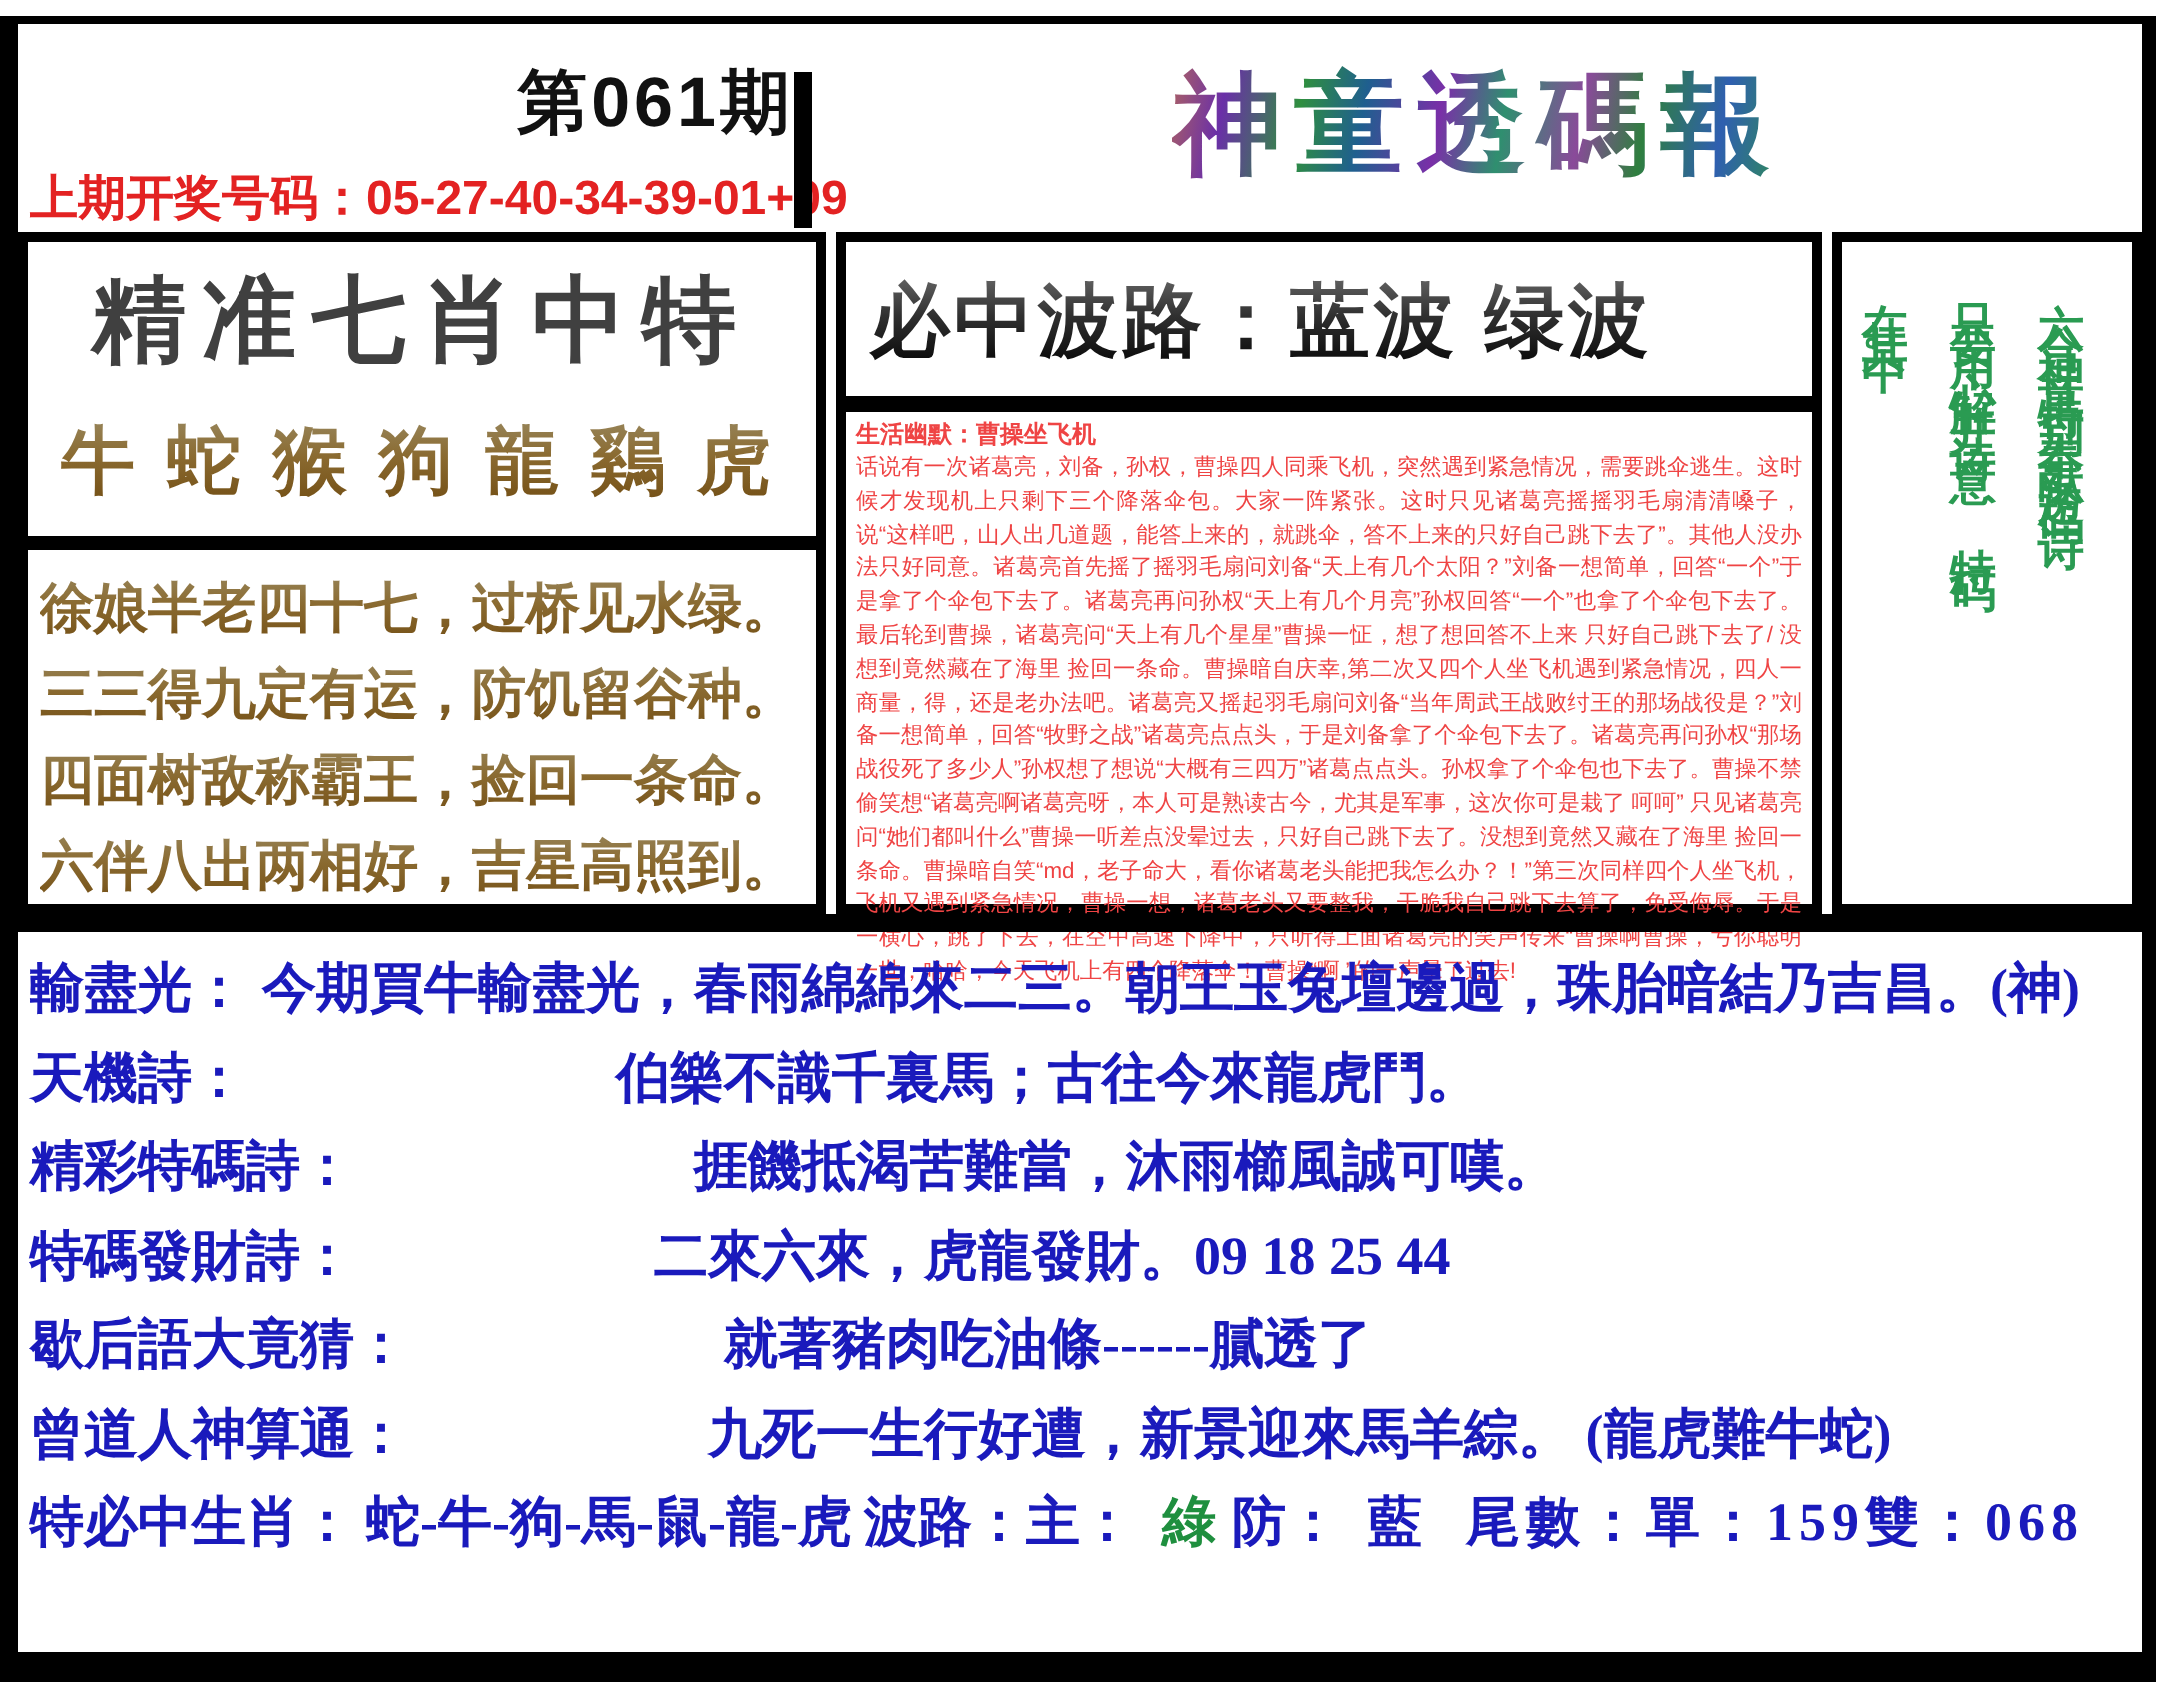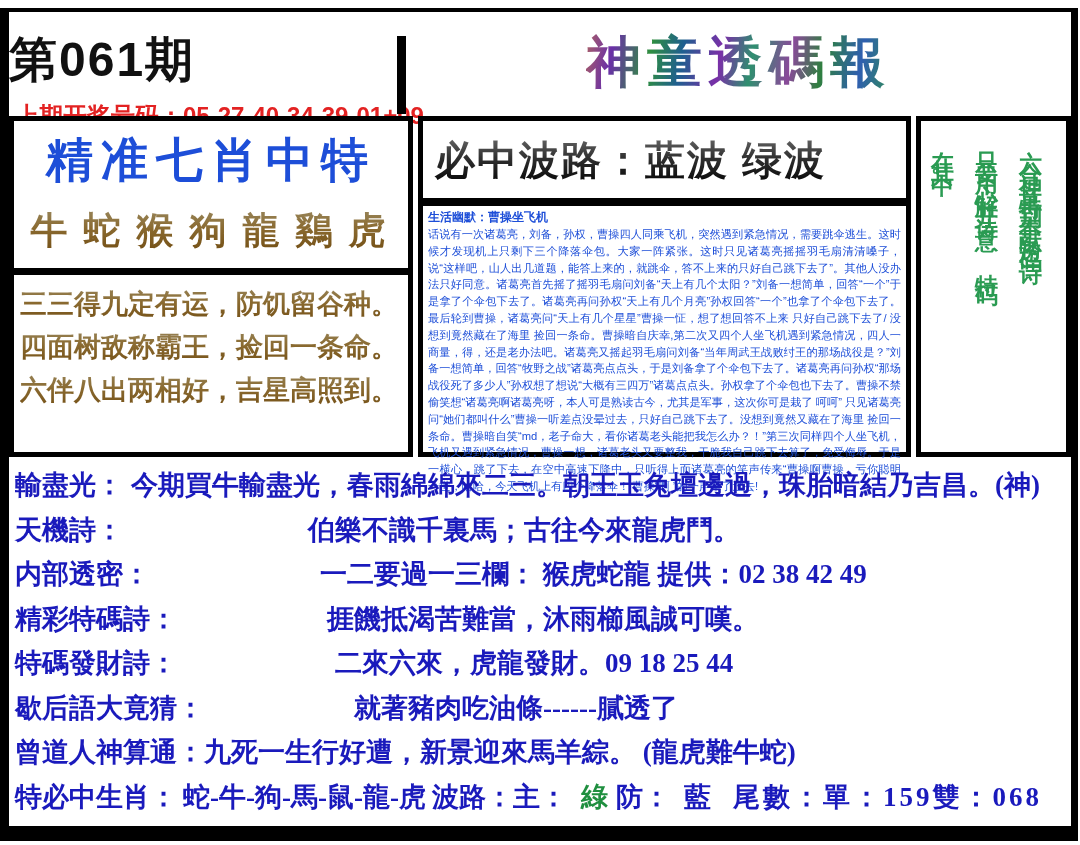--- a/index.html
+++ b/index.html
@@ -6,56 +6,56 @@
   html,body { width:1080px; height:845px; background:#ffffff; overflow:hidden;
               font-family:"Liberation Sans", sans-serif; }
   .page { position:absolute; top:8px; left:0; width:1078px; height:833px;
           border-top:4px solid #000; border-left:9px solid #000;
           border-right:7px solid #000; border-bottom:15px solid #000;
           background:#fff; display:flex; flex-direction:column; }
 
   
   .header-row { height:104px; display:flex; align-items:stretch; }
   .header-left { width:388px; }
-  .issue-no { text-align:left; font-size:48px; font-weight:bold; color:#111;
+  .issue-no { text-align:right; font-size:35px; font-weight:bold; color:#111;
               margin-top:16px; letter-spacing:2px; }
   .last-draw { color:#e32222; font-size:24px; font-weight:bold; margin:8px 0 0 6px;
                white-space:nowrap; }
   .header-divider { width:9px; background:#000; height:78px; margin-top:24px; }
   .masthead { flex:1; text-align:center; }
   .rainbow-title { display:inline-block; font-size:55px; font-weight:900; line-height:100px;
     letter-spacing:6px; font-family:"Liberation Sans", sans-serif;
     background:linear-gradient(100deg,#b5685a 0%,#6a2fa8 10%,#2f8f3f 22%,#1f5f8f 32%,
       #7a2fa8 44%,#2f8f6f 54%,#8a4a9a 66%,#2f7f3f 76%,#2f5fb0 88%,#2f8f4f 100%);
     -webkit-background-clip:text; background-clip:text; color:transparent; }
 
   
   .boxes-row { height:341px; display:flex; }
   .box { border:5px solid #000; background:#fff; }
   .left-box  { width:404px; margin-right:5px; }
   .mid-box   { width:493px; margin-right:5px; }
   .right-box { flex:1; }
 
-  .lb-head { text-align:center; font-size:47px; font-weight:bold; color:#1d4ed8;
+  .lb-head { text-align:center; font-size:47px; font-weight:bold; color:#404040;
              font-family:"Liberation Serif", serif; margin-top:8px; letter-spacing:8px;
              white-space:nowrap; }
   .brown-grad { background:linear-gradient(180deg,#9a8a62 0%,#8a6a30 45%,#6f4a10 100%);
                 -webkit-background-clip:text; background-clip:text; color:transparent;font-family:Liberation Serif, serif; }
   .lb-zodiac { text-align:center; font-size:37px; font-weight:bold; letter-spacing:16px;
                margin-top:14px; white-space:nowrap; padding-left:10px; }
   .lb-divider { height:7px; background:#000; margin-top:12px; }
   .lb-poems { padding:8px 4px 0 6px; }
   .poem-line { font-size:27px; font-weight:bold; line-height:43px; white-space:nowrap; }
 
   .mb-head { font-size:40px; font-weight:900; padding:12px 0 0 12px; letter-spacing:2px;
              white-space:nowrap;
              background:linear-gradient(180deg,#909090 0%,#303030 55%,#000 100%);
              -webkit-background-clip:text; background-clip:text; color:transparent; }
   .mb-divider { height:8px; background:#000; margin-top:10px; }
-  .mb-story { padding:3px 5px 0 5px; color:#1d4ed8; }
+  .mb-story { padding:3px 5px 0 5px; color:#ef4444; }
   .story-title { font-size:12px; font-weight:bold; line-height:17px; }
   .story-body { font-size:11.2px; line-height:16.8px; text-align:justify; font-weight:500; }
 
   .rb-vertical { writing-mode:vertical-rl; height:100%; padding:12px 8px 0 0;
                  color:#2a9b52; font-weight:bold; font-size:23px; }
   .rb-col { line-height:44px; letter-spacing:11px; }
 
   
   .thick-bar { height:9px; background:#000; }
 
@@ -94,20 +94,21 @@
     </div>
   </div>
 
   <div class="boxes-row">
 
     <div class="box left-box">
       <div class="lb-head">精准七肖中特</div>
       <div class="lb-zodiac brown-grad">牛蛇猴狗龍鷄虎</div>
       <div class="lb-divider"></div>
       <div class="lb-poems">
+        <div class="poem-line brown-grad">徐娘半老四十七，过桥见水绿。</div>
         <div class="poem-line brown-grad">三三得九定有运，防饥留谷种。</div>
         <div class="poem-line brown-grad">四面树敌称霸王，捡回一条命。</div>
         <div class="poem-line brown-grad">六伴八出两相好，吉星高照到。</div>
       </div>
     </div>
 
     <div class="box mid-box">
       <div class="mb-head">必中波路：蓝波 绿波</div>
       <div class="mb-divider"></div>
       <div class="mb-story">
@@ -124,21 +125,20 @@
       </div>
     </div>
 
   </div>
 
   <div class="thick-bar"></div>
 
   <div class="bottom">
     <div class="tip-row"><span class="tip-label">輸盡光：</span><span class="tip-content">今期買牛輸盡光，春雨綿綿來二三。朝王玉兔壇邊過，珠胎暗結乃吉昌。(神)</span></div>
     <div class="tip-row"><span class="tip-label">天機詩：</span><span class="tip-content">伯樂不識千裏馬；古往今來龍虎鬥。</span></div>
-    <div class="tip-row"><span class="tip-label">内部透密：</span><span class="tip-content">一二要過一三欄： 猴虎蛇龍 提供：02 38 42 49</span></div>
     <div class="tip-row"><span class="tip-label">精彩特碼詩：</span><span class="tip-content">捱饑抵渴苦難當，沐雨櫛風誠可嘆。</span></div>
     <div class="tip-row"><span class="tip-label">特碼發財詩：</span><span class="tip-content">二來六來，虎龍發財。09 18 25 44</span></div>
     <div class="tip-row"><span class="tip-label">歇后語大竟猜：</span><span class="tip-content">就著豬肉吃油條------膩透了</span></div>
     <div class="tip-row"><span class="tip-label">曾道人神算通：</span><span class="tip-content">九死一生行好遭，新景迎來馬羊綜。 (龍虎難牛蛇)</span></div>
     <div class="final-row">
       <span class="seg">特必中生肖：</span><span class="seg">蛇-牛-狗-馬-鼠-龍-虎</span><span class="seg">波路：主：</span><span class="seg-green">綠</span><span class="seg">防：</span><span class="seg-blue">藍</span><span class="seg-tail">尾數：單：159雙：068</span>
     </div>
   </div>
 
 </div>

